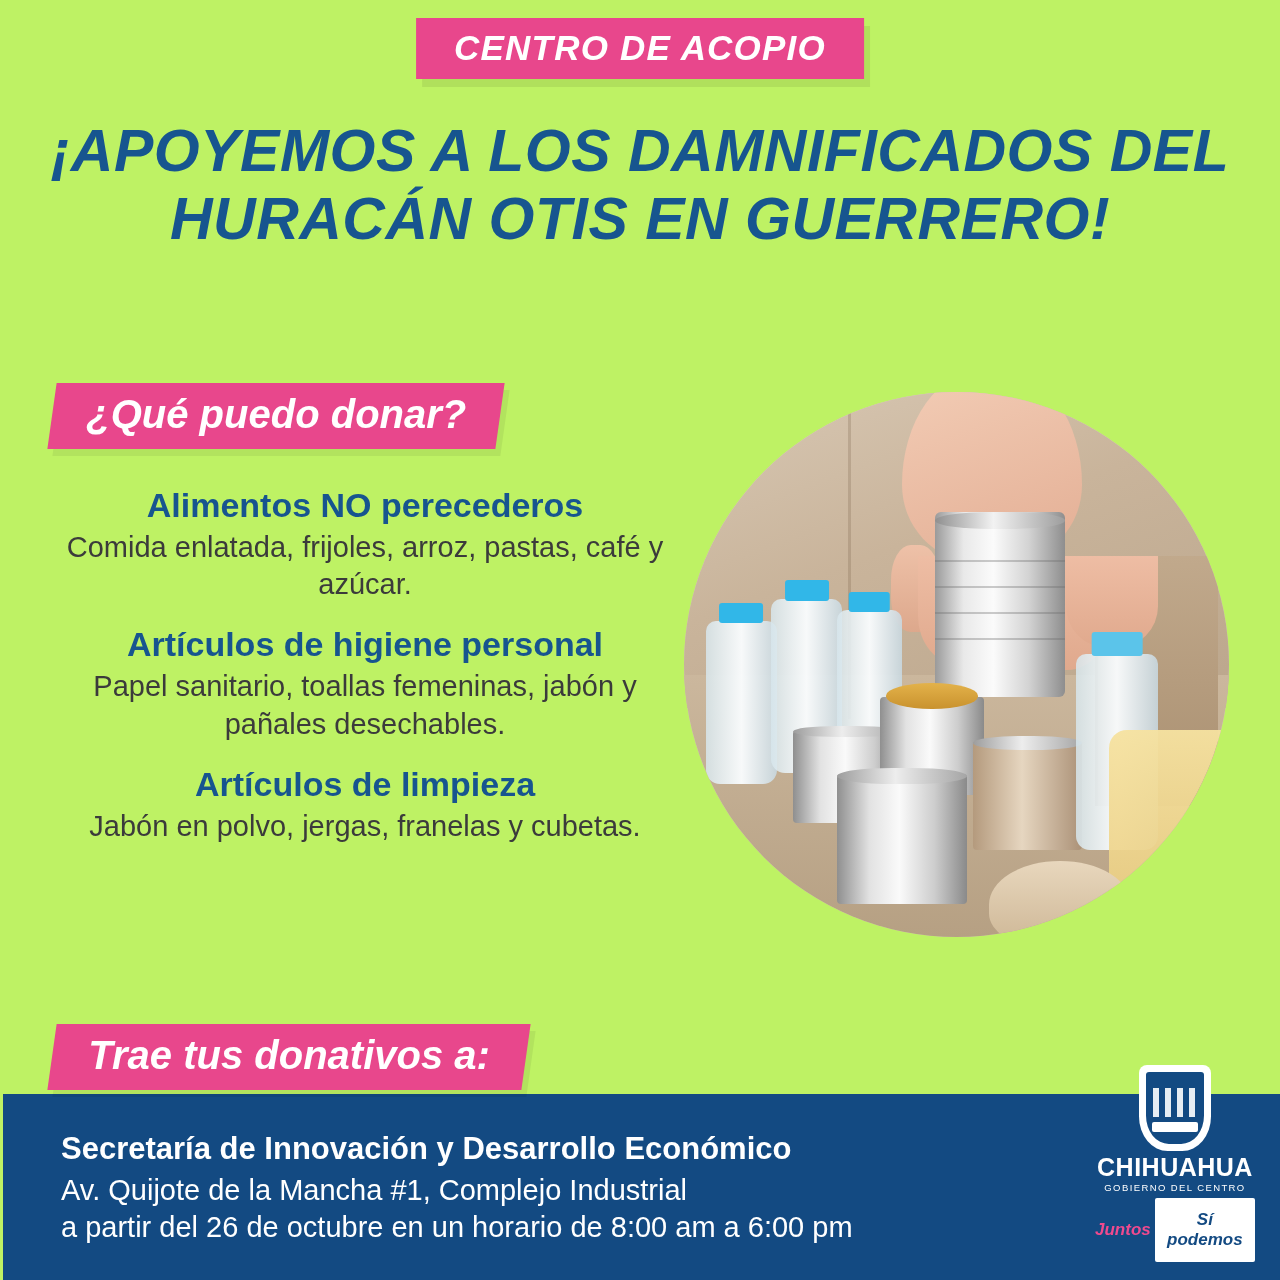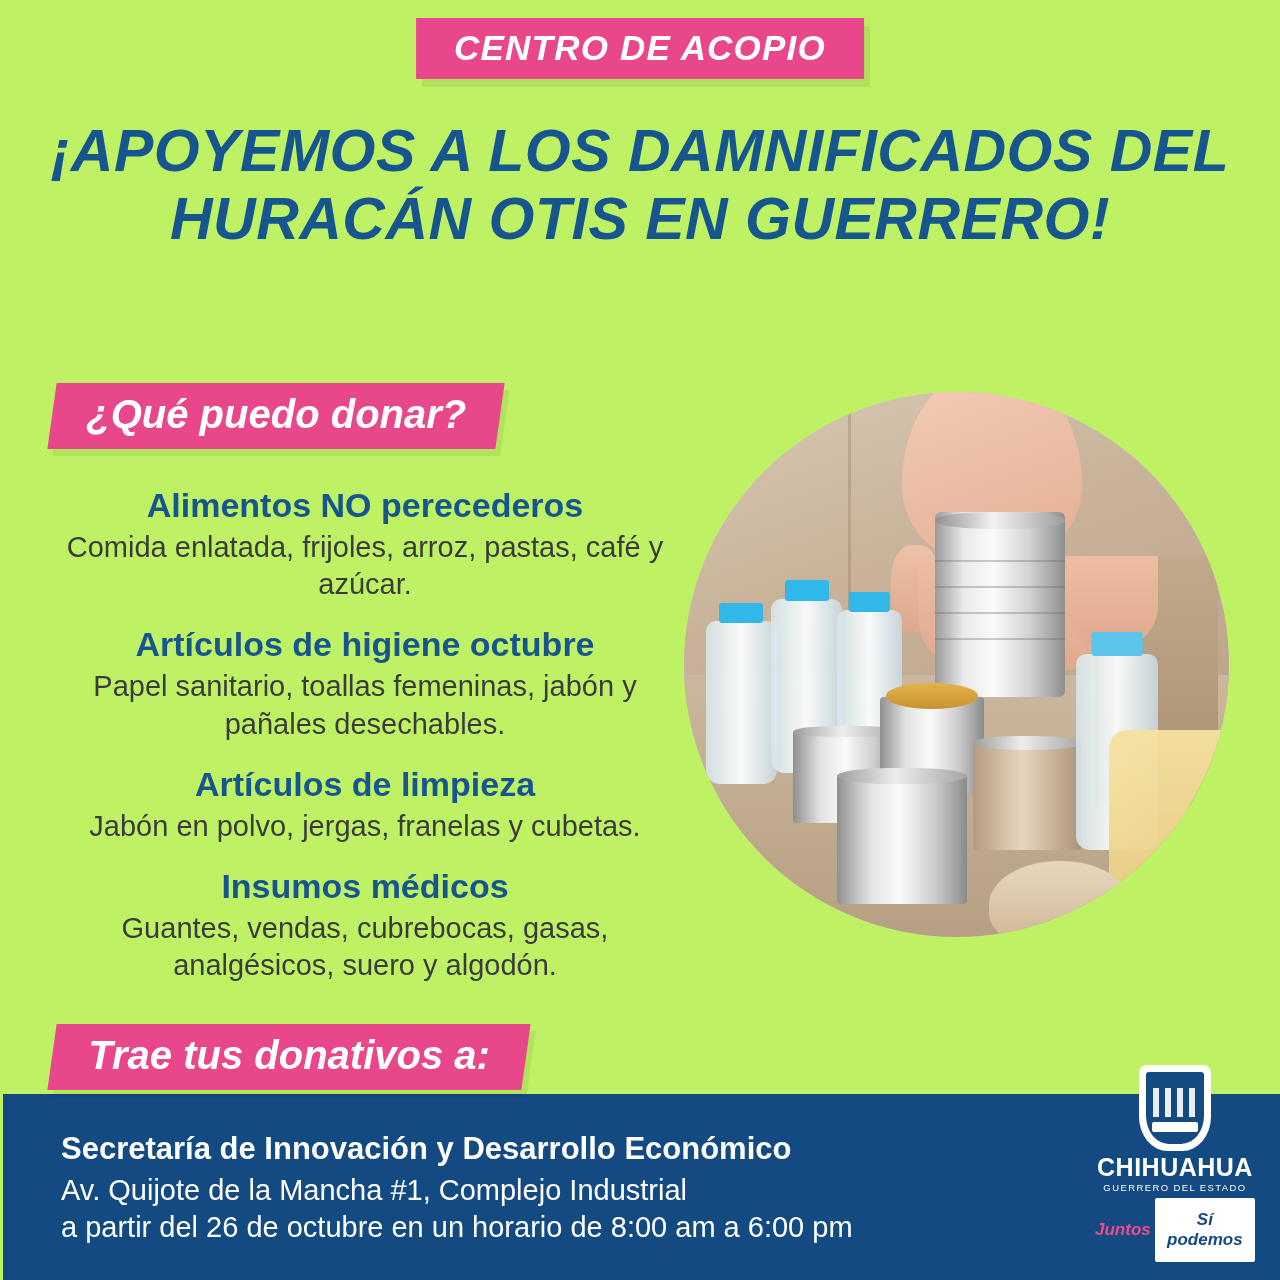--- a/index.html
+++ b/index.html
@@ -353,30 +353,26 @@
   <div class="qtag">
     <span class="qtag-text">¿Qué puedo donar?</span>
   </div>
 
   <div class="list">
     <div class="item">
       <div class="item-title">Alimentos NO perecederos</div>
       <div class="item-desc">Comida enlatada, frijoles, arroz, pastas, café y azúcar.</div>
     </div>
     <div class="item">
-      <div class="item-title">Artículos de higiene octubre</div>
+      <div class="item-title">Artículos de higiene personal</div>
       <div class="item-desc">Papel sanitario, toallas femeninas, jabón y pañales desechables.</div>
     </div>
     <div class="item">
       <div class="item-title">Artículos de limpieza</div>
       <div class="item-desc">Jabón en polvo, jergas, franelas y cubetas.</div>
-    </div>
-    <div class="item">
-      <div class="item-title">Insumos médicos</div>
-      <div class="item-desc">Guantes, vendas, cubrebocas, gasas, analgésicos, suero y algodón.</div>
     </div>
   </div>
 
   <div class="photo">
     <div class="photo-inner">
       <div class="bg-box-a"></div>
       <div class="bg-box-b"></div>
       <div class="bg-seam"></div>
       <div class="bg-flap"></div>
 
@@ -438,21 +434,21 @@
     </div>
 
     <div class="logo">
       <div class="shield">
         <div class="shield-inner">
           <div class="shield-grid"></div>
           <div class="shield-bar"></div>
         </div>
       </div>
       <div class="logo-name">CHIHUAHUA</div>
-      <div class="logo-sub">GUERRERO DEL ESTADO</div>
+      <div class="logo-sub">GOBIERNO DEL CENTRO</div>
       <div class="logo-tag">
         <span class="logo-tag-a">Juntos</span>
         <span class="logo-tag-b">Sí podemos</span>
       </div>
     </div>
   </div>
 
 </div>
 
 </body></html>

